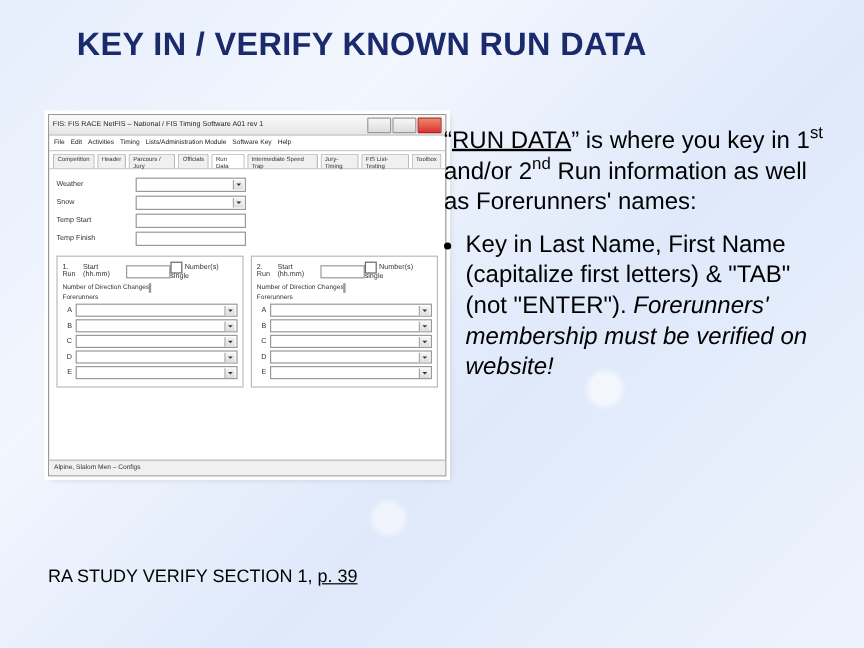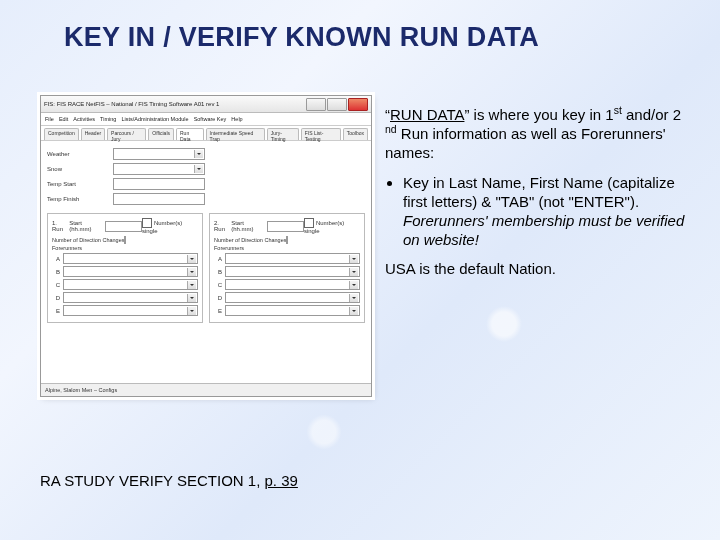--- a/index.html
+++ b/index.html
@@ -66,27 +66,27 @@
   .shot .panel .miniin{width:36px;height:9px;border:1px solid #999;background:#fff}
   .shot .chk{width:8px;height:8px;border:1px solid #666;display:inline-block;vertical-align:middle;margin-right:2px}
   .shot .panel .sub{margin:2px 0;font-size:5.5px}
   .shot .frow{display:flex;align-items:center;gap:3px;margin:2px 0}
   .shot .fnum{width:8px;text-align:right}
   .shot .ffield{flex:1;height:9px;border:1px solid #999;background:#fff}
   .shot .statusbar{position:absolute;left:0;right:0;bottom:0;height:12px;border-top:1px solid #bbb;background:#f0f0f0;font-size:5.5px;display:flex;align-items:center;padding:0 4px;color:#333}
 
   
   .instr{
-    position:absolute;left:385px;top:105px;right:28px;
-    font-size:15px;line-height:1.28;color:var(--text-black);
+    position:absolute;left:370px;top:105px;right:28px;
+    font-size:20px;line-height:1.28;color:var(--text-black);
   }
   .instr p{margin:0 0 10px}
   .instr .ul{text-decoration:underline}
   .instr sup{font-size:.7em;vertical-align:super;line-height:0;text-decoration:none;display:inline-block}
-  .instr ul{margin:4px 0 10px;padding-left:18px}
+  .instr ul{margin:4px 0 21px;padding-left:18px}
   .instr li{margin:0}
   .instr em{font-style:italic}
 
   
   .ref{
     position:absolute;left:40px;bottom:50px;
     font-size:15px;color:var(--text-black);line-height:1.3;
   }
   .ref .pg{text-decoration:underline}
 </style>
@@ -210,20 +210,19 @@
 
 <div class="instr">
   <p>
     <span>“</span><span class="ul">RUN DATA</span><span>” is where you key in 1</span><sup>st</sup><span> and/or 2</span><sup>nd</sup><span> Run information as well as Forerunners' names:</span>
   </p>
   <ul>
     <li>
       <span>Key in Last Name, First Name (capitalize first letters) &amp; "TAB" (not "ENTER").  </span><em>Forerunners' membership must be verified on website!</em>
     </li>
   </ul>
-  <p>USA is the default Nation.</p>
 </div>
 
 <div class="ref">
   <div>
     <span>RA STUDY VERIFY SECTION 1, </span><span class="pg">p. 39</span>
   </div>
 </div>
 
 </body></html>

